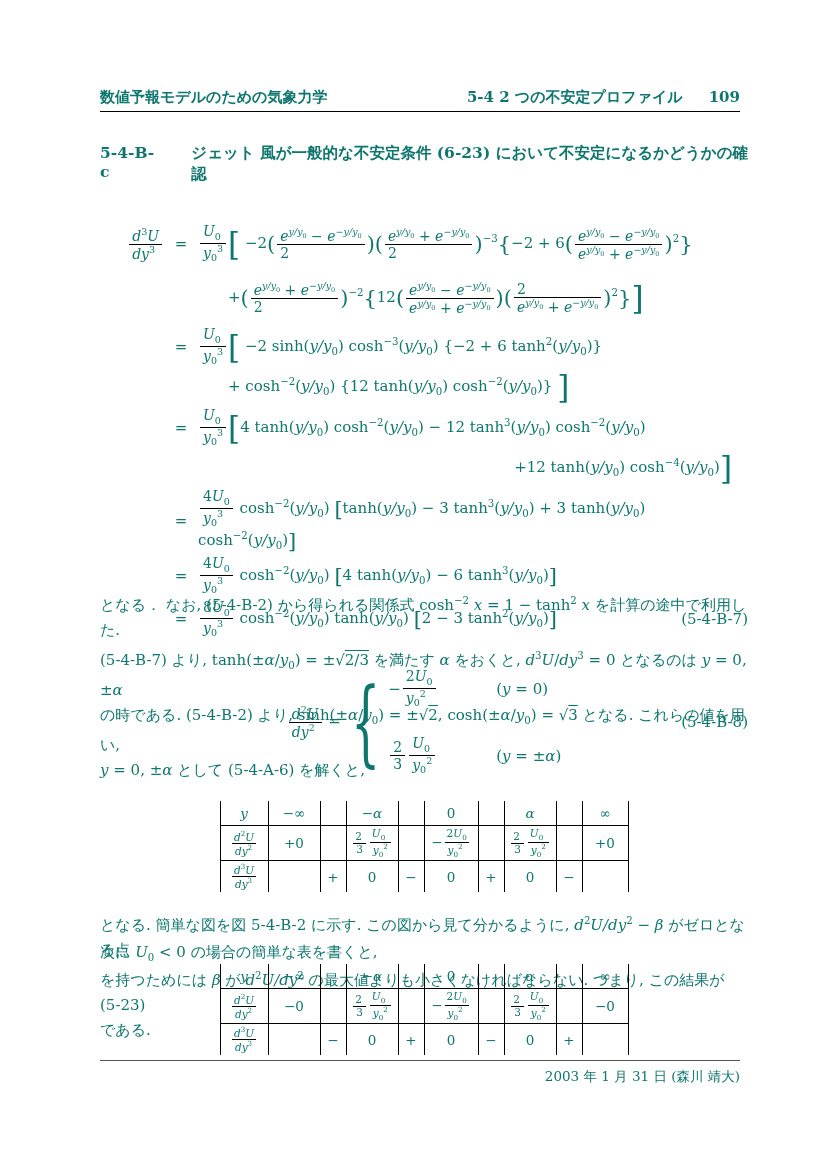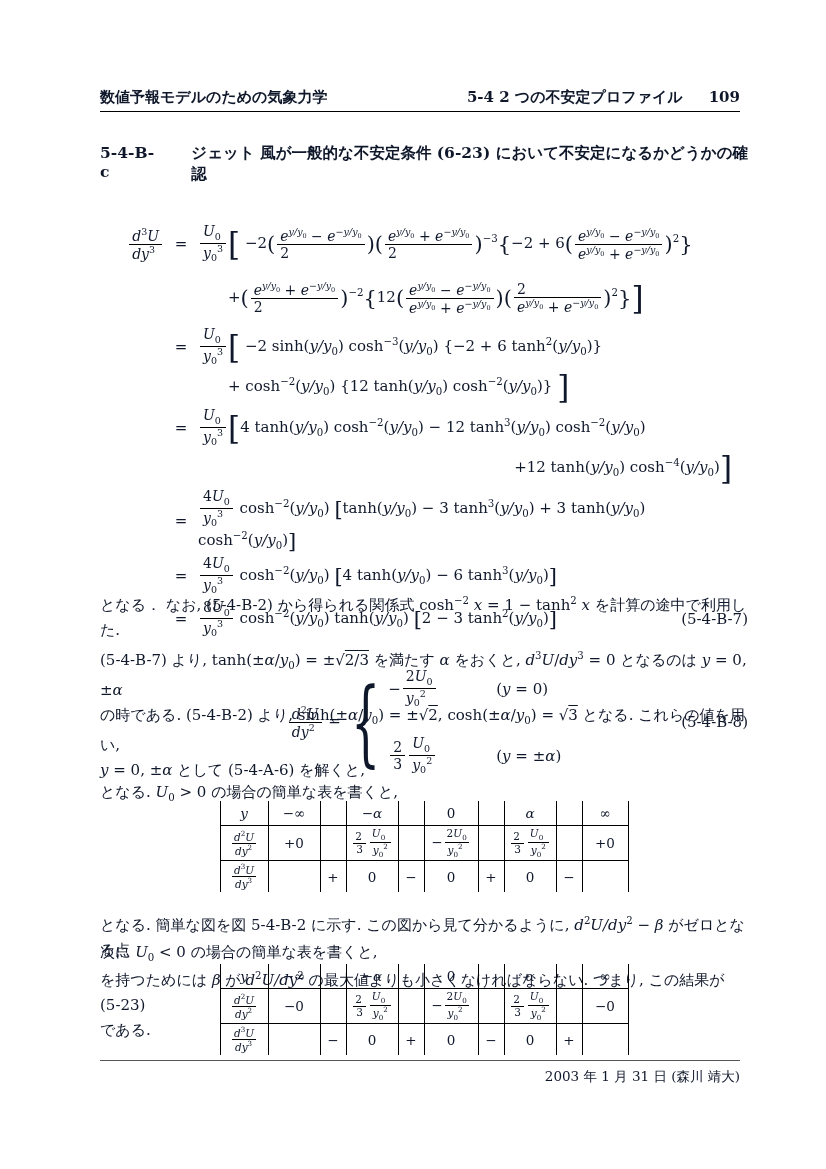--- a/index.html
+++ b/index.html
@@ -1,16 +1,16 @@
 <!DOCTYPE html>
 <html><head>
 <meta charset="utf-8">
 <style>
   html,body{margin:0;padding:0;background:#fff;}
-  .page{position:relative;width:826px;height:1169px;background:#ffffff;color:#0f172a;
+  .page{position:relative;width:826px;height:1169px;background:#ffffff;color:#0f766e;
         font-family:"DejaVu Serif","Liberation Serif",serif;font-size:15px;overflow:hidden;}
   .abs{position:absolute;}
   
   .hdr{left:100px;top:88px;width:640px;display:flex;justify-content:space-between;
        align-items:flex-end;font-weight:bold;font-size:15px;}
   .hdr-right{display:flex;gap:26px;}
   .hdr-rule{left:100px;top:111px;width:640px;border-top:1.6px solid #000;height:0;}
   
   .sect{left:100px;top:143px;width:660px;font-weight:bold;font-size:15.5px;display:flex;gap:28px;}
   .intro{left:100px;top:192px;width:660px;}
@@ -165,21 +165,20 @@
               <span class="fn"><i>U</i><sub>0</sub></span>
               <span class="fd"><i>y</i><sub>0</sub><sup>2</sup></span>
             </span>
           </span>
         <span class="casecond">(<i>y</i> = ±<i>α</i>)</span>
       </span>
     </span>
     <span class="eqtag">(5-4-B-8)</span>
   </div>
 
-  <div class="abs tintro t1i">となる. <i>U</i><sub>0</sub> &gt; 0 の場合の簡単な表を書くと,</div>
   <div class="mtablewrap tw1">
     <table class="mtable">
       <colgroup>
         <col style="width:48px">
           <col style="width:52px">
           <col style="width:26px">
           <col style="width:52px">
         <col style="width:26px">
           <col style="width:54px">
           <col style="width:26px">

